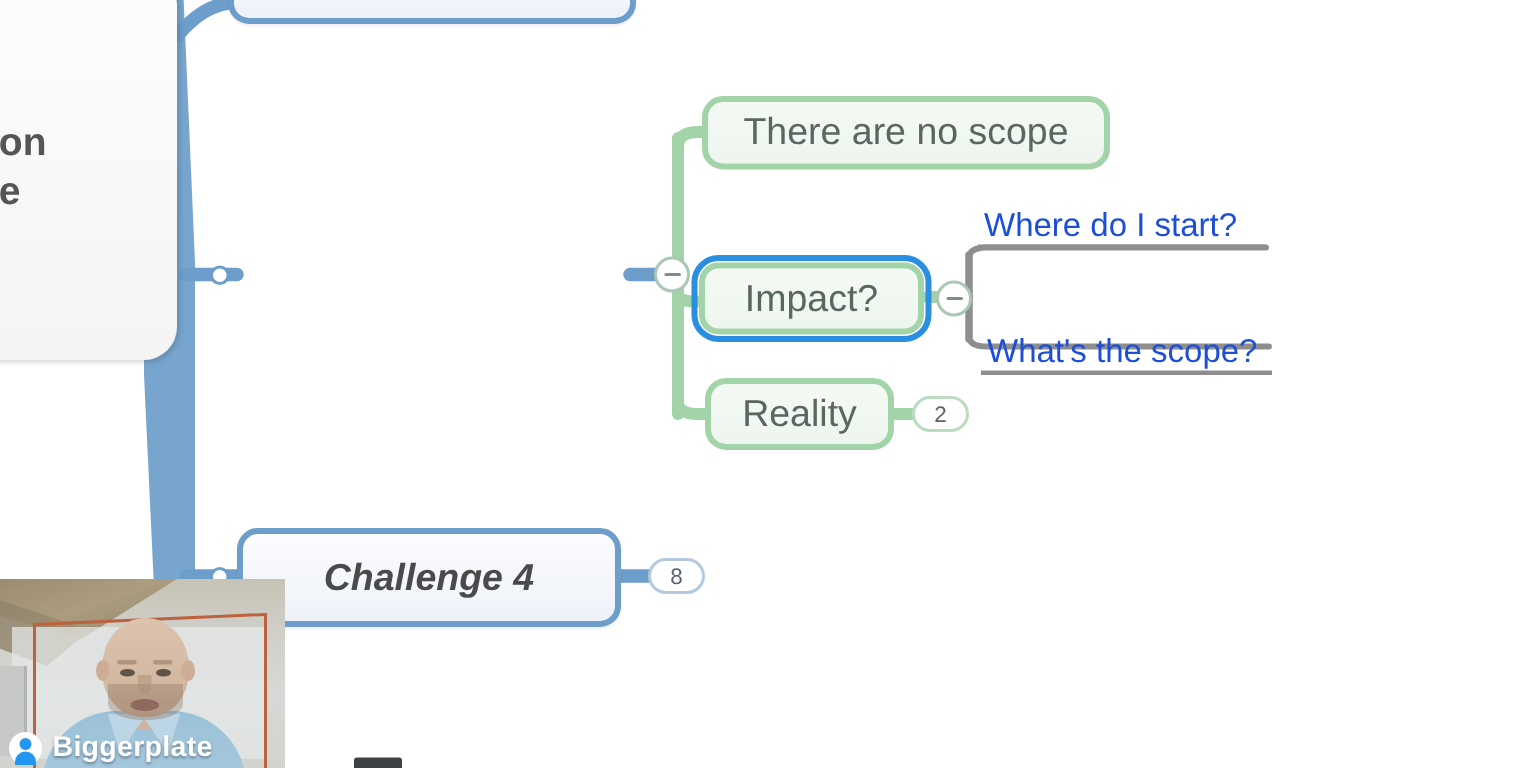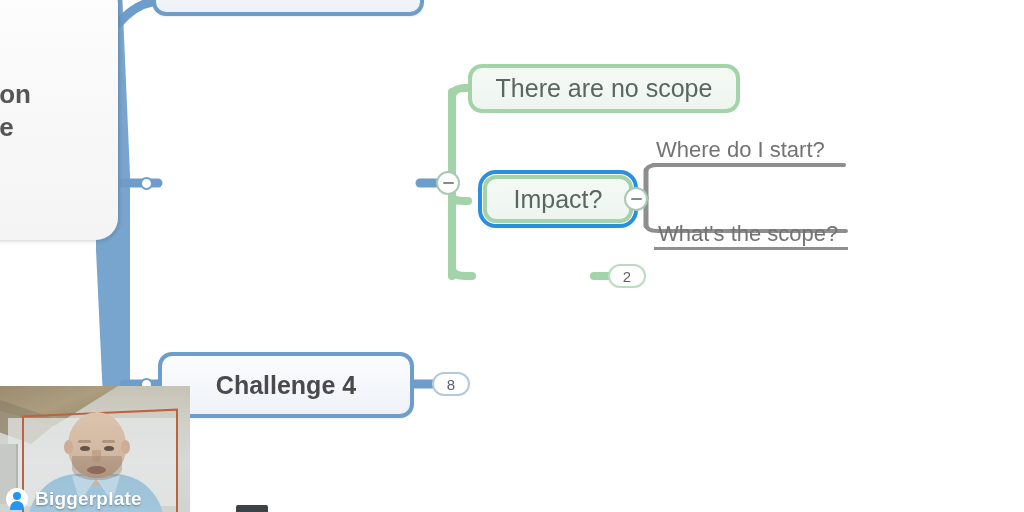--- a/index.html
+++ b/index.html
@@ -78,30 +78,29 @@
     font-weight: normal;
     font-size: 25px;
   }
 
   
   .node.selected {
     border: 4px solid #a3d3a8;
     outline: 4px solid #2a8fe0;
     outline-offset: 1px;
     border-radius: 13px;
-    margin-left: 17px;
   }
 
   
   .node.underline {
     border: none;
     border-bottom: 3px solid #8e8e8e;
     border-radius: 0;
     background: transparent;
-    color: #737373;
+    color: #1d4ed8;
     font-size: 22px;
     justify-content: flex-start;
     padding: 0 4px 2px 4px;
   }
 
   
   .toggle {
     position: absolute;
     width: 24px;
     height: 24px;
@@ -347,33 +346,36 @@
   </div>
 
   <div class="node green selected" style="left:466px; top:175px; width:150px; height:48px;">
     <span>Impact?</span>
   </div>
 
   <div class="toggle g" style="left:624px; top:187px;">
     <span class="bar"></span>
   </div>
 
+  <div class="node green" style="left:470px; top:252px; width:126px; height:48px;">
+    <span>Reality</span>
+  </div>
   <div class="badge g" style="left:608px; top:264px;">
     <span>2</span>
   </div>
 
   <div class="node underline" style="left:652px; top:138px; width:192px; height:28px;">
     <span>Where do I start?</span>
   </div>
 
   <div class="node underline" style="left:654px; top:204px; width:194px; height:28px;margin-top:18px;">
     <span>What's the scope?</span>
   </div>
 
-  <div class="node blue" style="left:158px; top:352px; width:256px; height:66px;">
+  <div class="node blue" style="left:158px; top:352px; width:256px; height:66px;font-style:italic;">
     <span>Challenge 4</span>
   </div>
   <div class="dot" style="left:140px; top:378px;"></div>
   <div class="badge b" style="left:432px; top:372px;">
     <span>8</span>
   </div>
 
   <div id="webcam">
     <div class="wc-wall"></div>
     <div class="wc-beam"></div>

